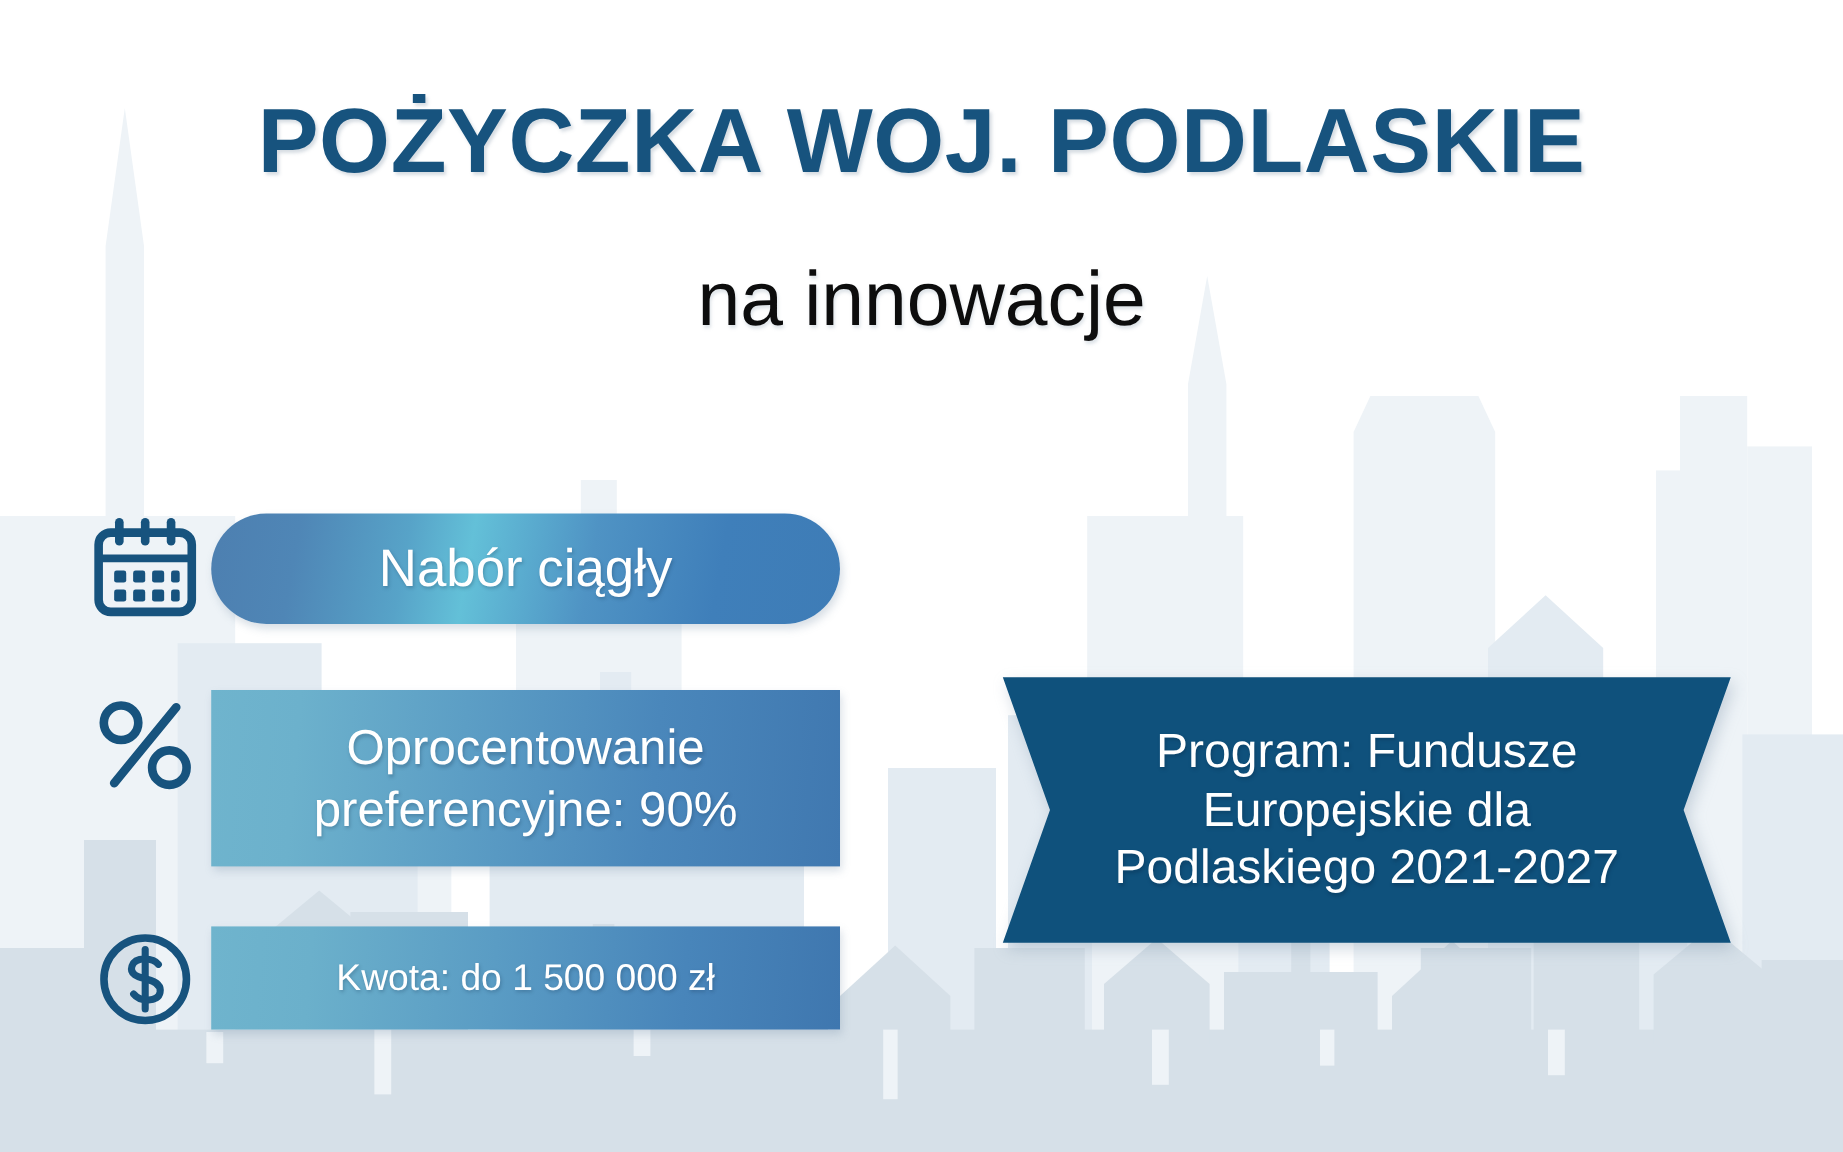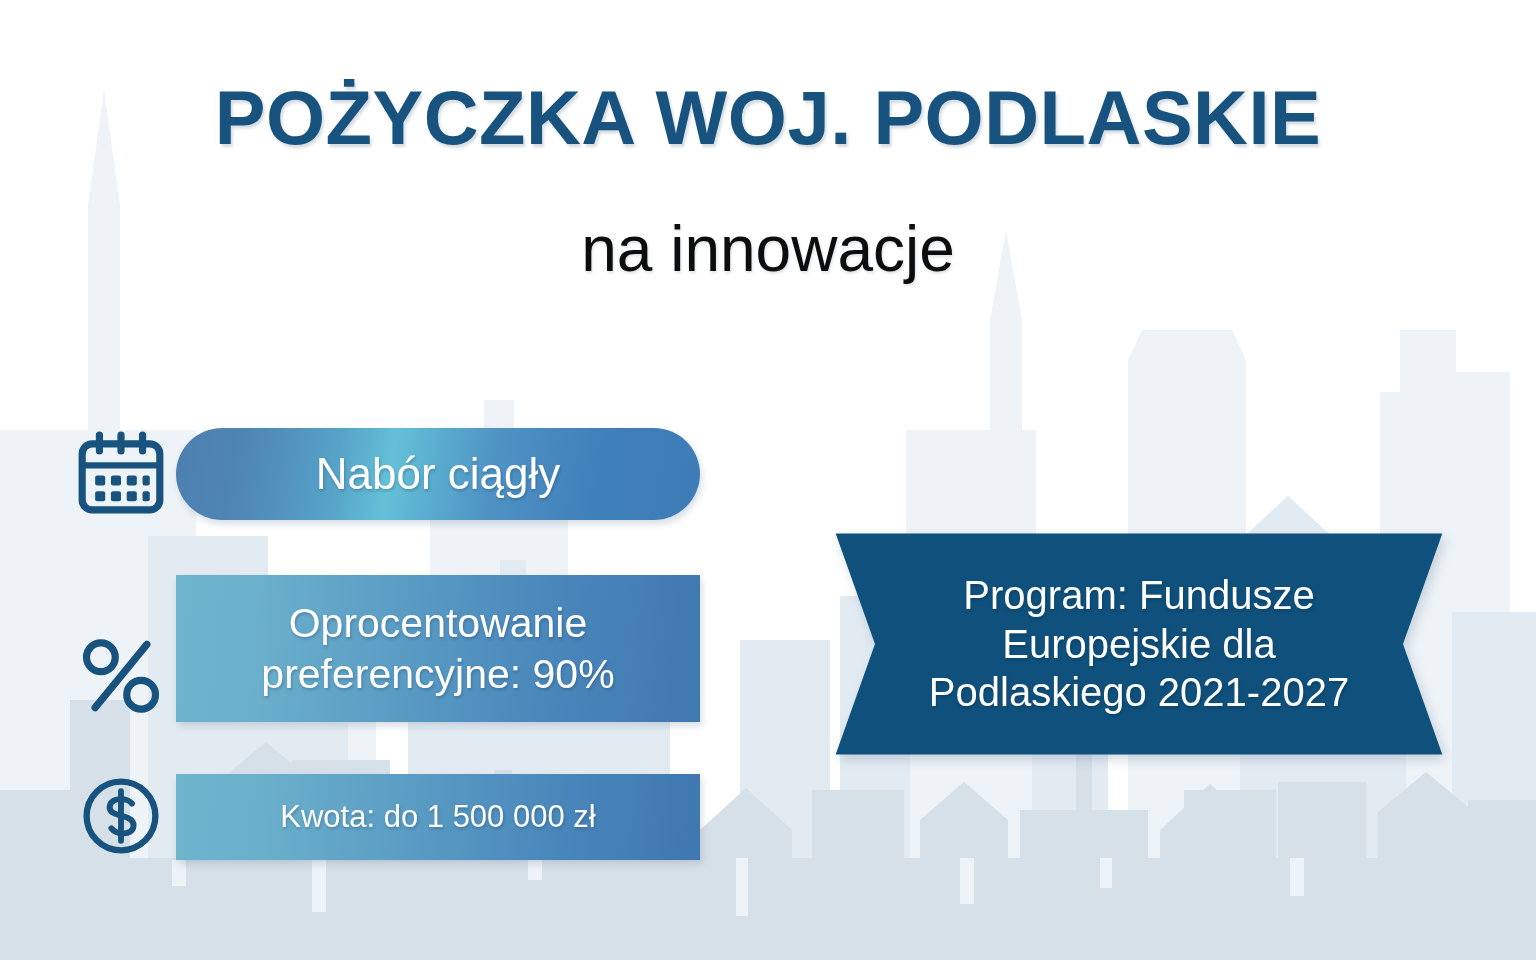--- a/index.html
+++ b/index.html
@@ -51,21 +51,21 @@
     font-size: 64px;
     color: #0d0d0d;
     text-shadow: 1px 2px 3px rgba(130,150,170,0.28);
     white-space: nowrap;
   }
 
   
   .feature-row {
     position: absolute;
     display: flex;
-    align-items: flex-end;
+    align-items: flex-start;
   }
   .feature-icon {
     width: 110px;
     display: flex;
     align-items: center;
     justify-content: center;
     color: #17537e;
     flex: none;
   }
 
@@ -118,21 +118,21 @@
         #6bb0cb 16%,
         #5a9cc4 45%,
         #4885ba 75%,
         #3f77af 100%);
   }
 
   
   #ribbon {
     position: absolute;
     left: 832px;
-    top: 530px;
+    top: 561px;
     width: 614px;
     height: 228px;
     filter: drop-shadow(3px 5px 6px rgba(110,135,160,0.32));
   }
   #ribbon-clip {
     position: absolute;
     inset: 0;
     background: #0f517c;
     clip-path: polygon(
       0.6% 1.5%, 99.4% 1.5%,

